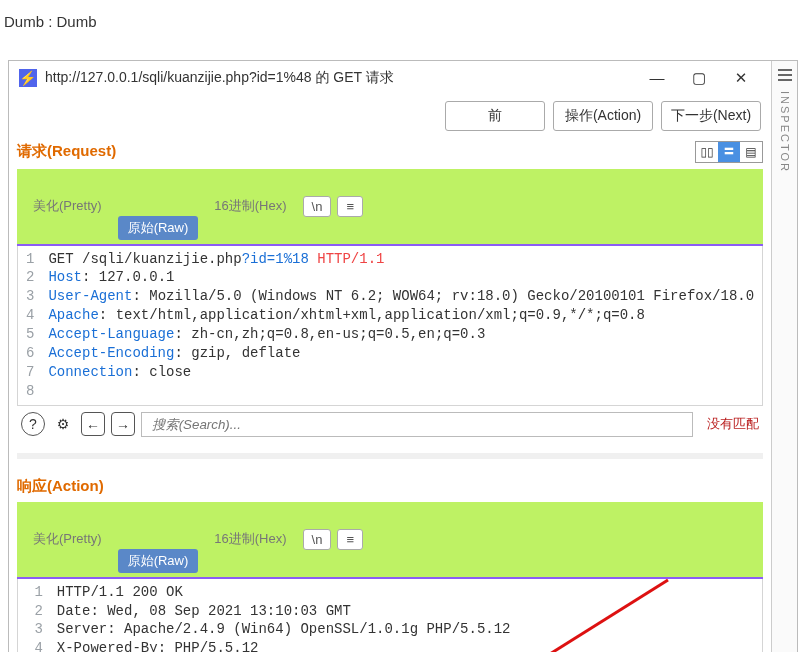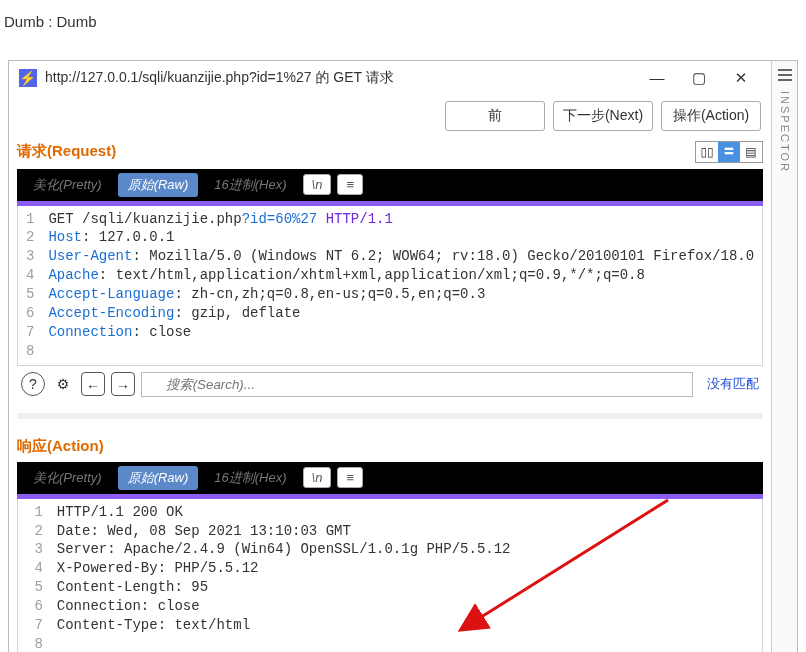--- a/index.html
+++ b/index.html
@@ -20,37 +20,37 @@
 
 .panes { flex: 1; display: flex; flex-direction: column; padding: 0 8px 8px 8px; gap: 12px; }
 
 .pane { display: flex; flex-direction: column; }
 .pane-head { display: flex; align-items: center; justify-content: space-between; padding: 4px 0 6px 0; }
 .pane-title { color: #e06a00; font-weight: bold; font-size: 15px; }
 .viewgrp { display: flex; border: 1px solid #999; }
 .viewgrp span { display: inline-flex; align-items: center; justify-content: center; width: 22px; height: 20px; font-size: 12px; cursor: pointer; }
 .viewgrp .act { background: #4a90e2; color: #fff; }
 
-.tabbar { display: flex; align-items: center; gap: 6px; background: #000000; padding: 4px 6px; border-bottom: 5px solid #8b5cf6; font-style: italic; }
+.tabbar { display: flex; align-items: center; gap: 6px; background: #bef264; padding: 4px 6px; border-bottom: 2px solid #8b5cf6; }
 .tab { padding: 3px 10px; color: #777; cursor: pointer; border-radius: 3px; font-size: 13px; }
-.tab.active { background: #5a88c8; color: #fff; }
+.tab.active { background: #5a88c8; color: #fff; margin-top: 43px; }
 .tab.nl { border: 1px solid #aaa; background: #fff; color: #555; padding: 2px 8px; }
 .tab.ham { border: 1px solid #aaa; background: #fff; color: #555; padding: 2px 8px; }
 
 .code { display: flex; font-family: Consolas, "Courier New", monospace; font-size: 14px; background: #fff; border: 1px solid #d5d5d5; border-top: none; line-height: 1.35; overflow: hidden; }
 .ln { color: #9aa0a6; text-align: right; padding: 4px 8px; background: #fff; user-select: none; }
 .txt { padding: 4px 6px; white-space: pre; flex: 1; position: relative; }
 .hl-blue { color: #1a6fd6; }
-.hl-red { color: #6d28d9; }
+.hl-red { color: #ef4444; }
 
 .botbar { display: flex; align-items: center; gap: 6px; padding: 6px 4px 2px 4px; }
 .ibtn { width: 24px; height: 24px; border: 1.5px solid #555; border-radius: 50%; display: inline-flex; align-items: center; justify-content: center; font-size: 14px; cursor: pointer; background: #fff; }
 .ibtn.sq { border-radius: 4px; }
-.sbox { flex: 1; border: 1px solid #bbb; padding: 4px 24px; color: #999; font-style: italic; }
-.nores { color: #1d4ed8; padding-left: 8px; }
+.sbox { flex: 1; border: 1px solid #bbb; padding: 4px 10px; color: #999; font-style: italic; }
+.nores { color: #b91c1c; padding-left: 8px; }
 
 .insp { width: 26px; border-left: 1px solid #ccc; display: flex; flex-direction: column; align-items: center; padding-top: 8px; background: #fafafa; }
 .insp .bars { width: 14px; height: 12px; display: flex; flex-direction: column; justify-content: space-between; margin-bottom: 10px; cursor: pointer; }
 .insp .bars i { display: block; height: 2px; background: #666; }
 .insp .vtext { writing-mode: vertical-rl; letter-spacing: 2px; font-size: 11px; color: #888; }
 
 .arrow { position: absolute; pointer-events: none; }
 .arrow svg { display: block; }
 
 .gap { height: 6px; background: #f0f0f0; margin: 2px 0; }
@@ -60,32 +60,32 @@
 
 <div class="preamble">
   <div>Dumb : Dumb</div>
 </div>
 
 <div class="window">
   <div class="win-body">
 
     <div class="titlebar">
       <span class="app-ico">⚡</span>
-      <span class="ttl">http://127.0.0.1/sqli/kuanzijie.php?id=1%27 的 GET 请求</span>
+      <span class="ttl">http://127.0.0.1/sqli/kuanzijie.php?id=1%48 的 GET 请求</span>
       <div class="winbtns">
         <span class="winbtn">—</span>
         <span class="winbtn">▢</span>
         <span class="winbtn">✕</span>
       </div>
     </div>
 
     <div class="topbtns">
       <div class="tbtn">前</div>
+      <div class="tbtn">操作(Action)</div>
       <div class="tbtn">下一步(Next)</div>
-      <div class="tbtn">操作(Action)</div>
     </div>
 
     <div class="panes">
 
       <div class="pane">
         <div class="pane-head">
           <span class="pane-title">请求(Request)</span>
           <div class="viewgrp">
             <span>▯▯</span>
             <span class="act">〓</span>
@@ -96,21 +96,21 @@
         <div class="tabbar">
           <span class="tab">美化(Pretty)</span>
           <span class="tab active">原始(Raw)</span>
           <span class="tab">16进制(Hex)</span>
           <span class="tab nl">\n</span>
           <span class="tab ham">≡</span>
         </div>
 
         <div class="code">
           <div class="ln">1<br>2<br>3<br>4<br>5<br>6<br>7<br>8</div>
-          <div class="txt" id="req-txt">GET /sqli/kuanzijie.php<span class="hl-blue">?id=60%27</span><span class="hl-red"> HTTP/1.1</span>
+          <div class="txt" id="req-txt">GET /sqli/kuanzijie.php<span class="hl-blue">?id=1%18</span><span class="hl-red"> HTTP/1.1</span>
 <span class="hl-blue">Host</span>: 127.0.0.1
 <span class="hl-blue">User-Agent</span>: Mozilla/5.0 (Windows NT 6.2; WOW64; rv:18.0) Gecko/20100101 Firefox/18.0
 <span class="hl-blue">Apache</span>: text/html,application/xhtml+xml,application/xml;q=0.9,*/*;q=0.8
 <span class="hl-blue">Accept-Language</span>: zh-cn,zh;q=0.8,en-us;q=0.5,en;q=0.3
 <span class="hl-blue">Accept-Encoding</span>: gzip, deflate
 <span class="hl-blue">Connection</span>: close
 
 </div>
         </div>
 

